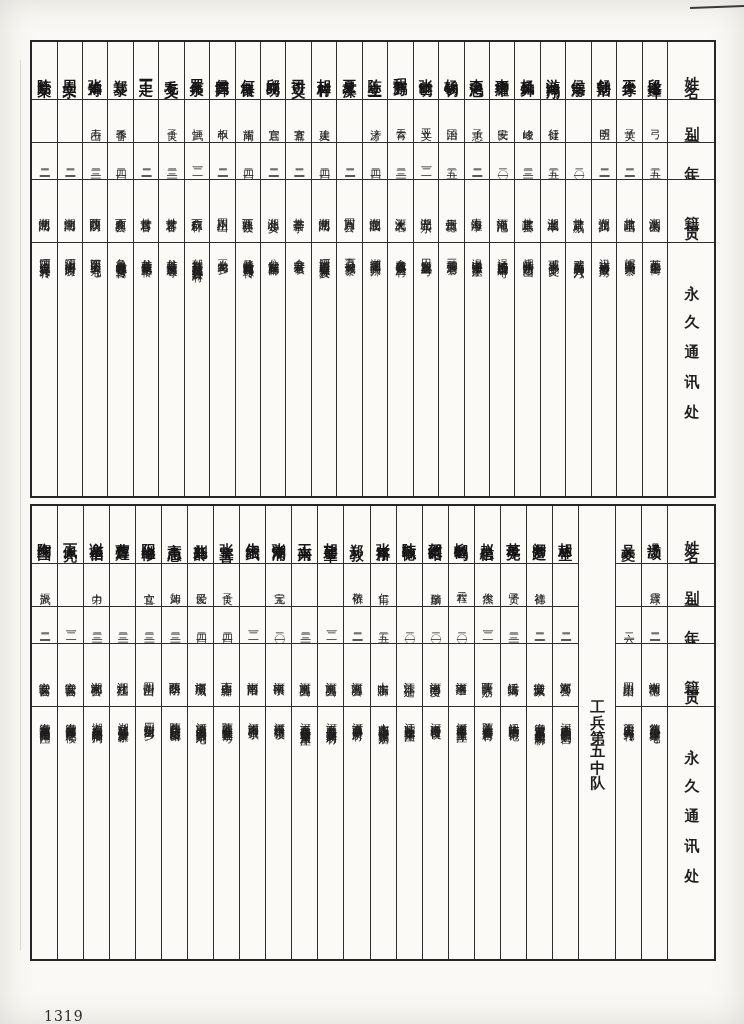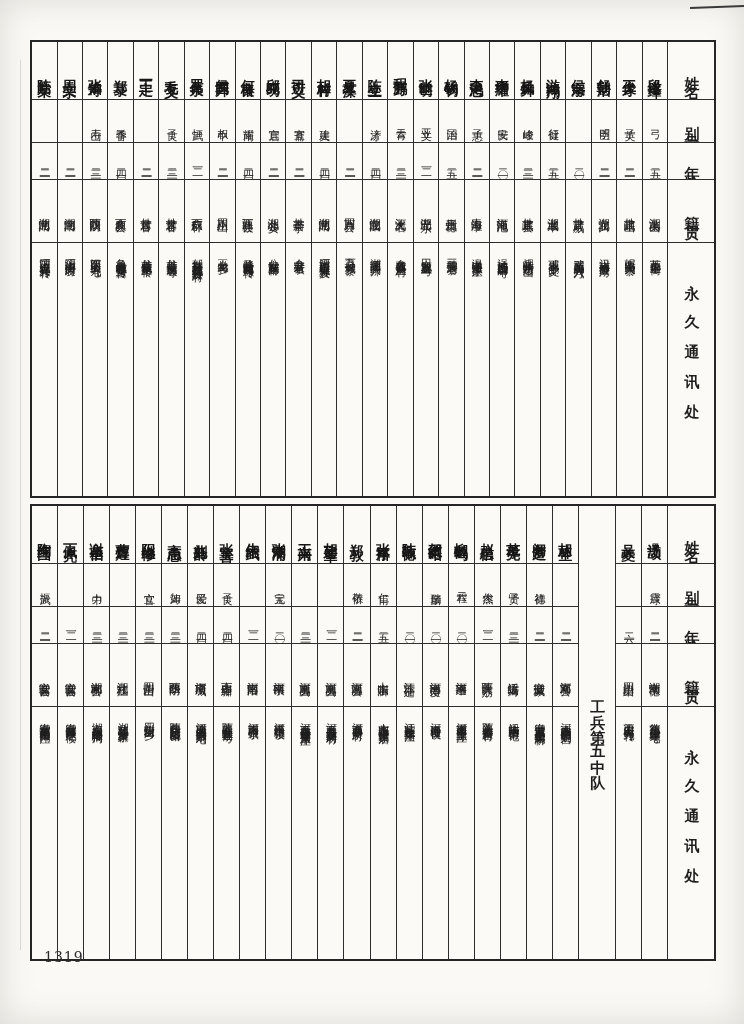--- a/index.html
+++ b/index.html
@@ -56,21 +56,21 @@
   .name-t{font-size:14px;font-weight:700;letter-spacing:2px;color:#161616;}
   .alias-t{font-size:11px;letter-spacing:1px;color:#242424;}
   .age-t{font-size:11px;letter-spacing:1px;}
   .native-t{font-size:11.5px;letter-spacing:1px;}
   .addr-t{font-size:11px;letter-spacing:1px;line-height:1.02;}
   .hdr-t{font-size:15px;font-weight:700;letter-spacing:9px;padding-top:4px;}
   .hdr-addr-t{font-size:15px;font-weight:700;letter-spacing:30px;padding-top:22px;}
   .unit-t{font-size:15px;font-weight:700;letter-spacing:15px;padding-top:182px;}
   .small-ch{font-size:8px;letter-spacing:0;}
   .page-number{
-    position:absolute;left:44px;top:949px;
+    position:absolute;left:44px;top:1008px;
     font-family:"DejaVu Serif",serif;font-size:14px;color:#2a2a2a;
     letter-spacing:1px;
   }
 </style>
 </head>
 <body>
 
 <div class="page">
   <div class="scan-mark-tr"></div>
   <div class="scan-line-left"></div>

